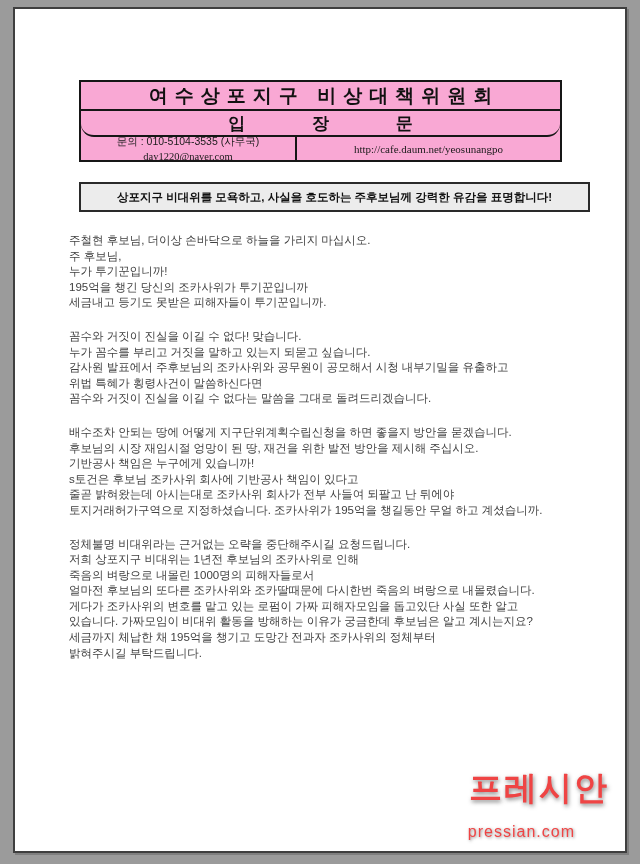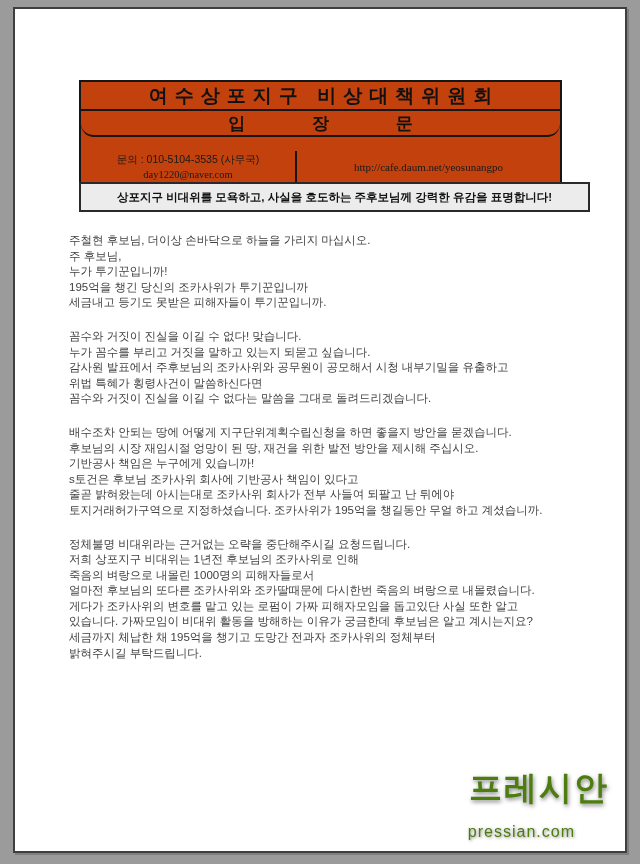--- a/index.html
+++ b/index.html
@@ -15,38 +15,38 @@
     width:614px; height:846px;
     background:#ffffff;
     border:2px solid #3f3f3f;
     box-shadow:2px 2px 0 rgba(0,0,0,0.18);
   }
   
   .header-table {
     position:absolute; left:64px; top:71px;
     width:483px;
     border:2px solid #161616;
-    background:#c2410c;
+    background:#f9a8d4;
   }
   .ht-row1 {
     height:29px;
     border-bottom:2px solid #161616;
     display:flex; align-items:center; justify-content:center;
     font-size:19px; font-weight:bold; color:#111;
     letter-spacing:7px; white-space:nowrap;
     padding-left:7px; 
   }
   .ht-row2 {
     height:26px;
     border-bottom:2px solid #161616;
     display:flex; align-items:center; justify-content:center;
     font-size:17px; font-weight:bold; color:#111;
     word-spacing:62px; white-space:nowrap;border-radius:13px;
   }
-  .ht-row3 { display:flex; height:31px;margin-top:14px; }
+  .ht-row3 { display:flex; height:23px; }
   .ht-contact {
     width:216px;
     border-right:2px solid #161616;
     display:flex; flex-direction:column; align-items:center; justify-content:center;
     font-size:10.5px; color:#1a1a1a; line-height:15px;
     white-space:nowrap;
   }
   .ht-contact .email { font-family:"Liberation Serif","DejaVu Serif",serif; }
   .ht-site {
     flex:1;
@@ -71,21 +71,21 @@
     width:530px;
     font-size:11.5px; color:#404040;
     line-height:15.6px;
   }
   .doc-body .para { margin-bottom:18px; }
   .doc-body .line { white-space:nowrap; }
   
   .watermark {
     position:absolute; right:16px; bottom:10px;
     text-align:right; pointer-events:none;
-    color:#4d7c0f;
+    color:#ef4444;
   }
   .watermark .wm-logo {
     font-size:33px; font-weight:bold; letter-spacing:2px;
     text-shadow:1px 2px 4px rgba(110,110,110,0.85);
     line-height:30px;
   }
   .watermark .wm-domain {
     font-size:16px; letter-spacing:1px;
     text-shadow:1px 1px 3px rgba(120,120,120,0.85);
     margin-top:20px; padding-right:34px;

